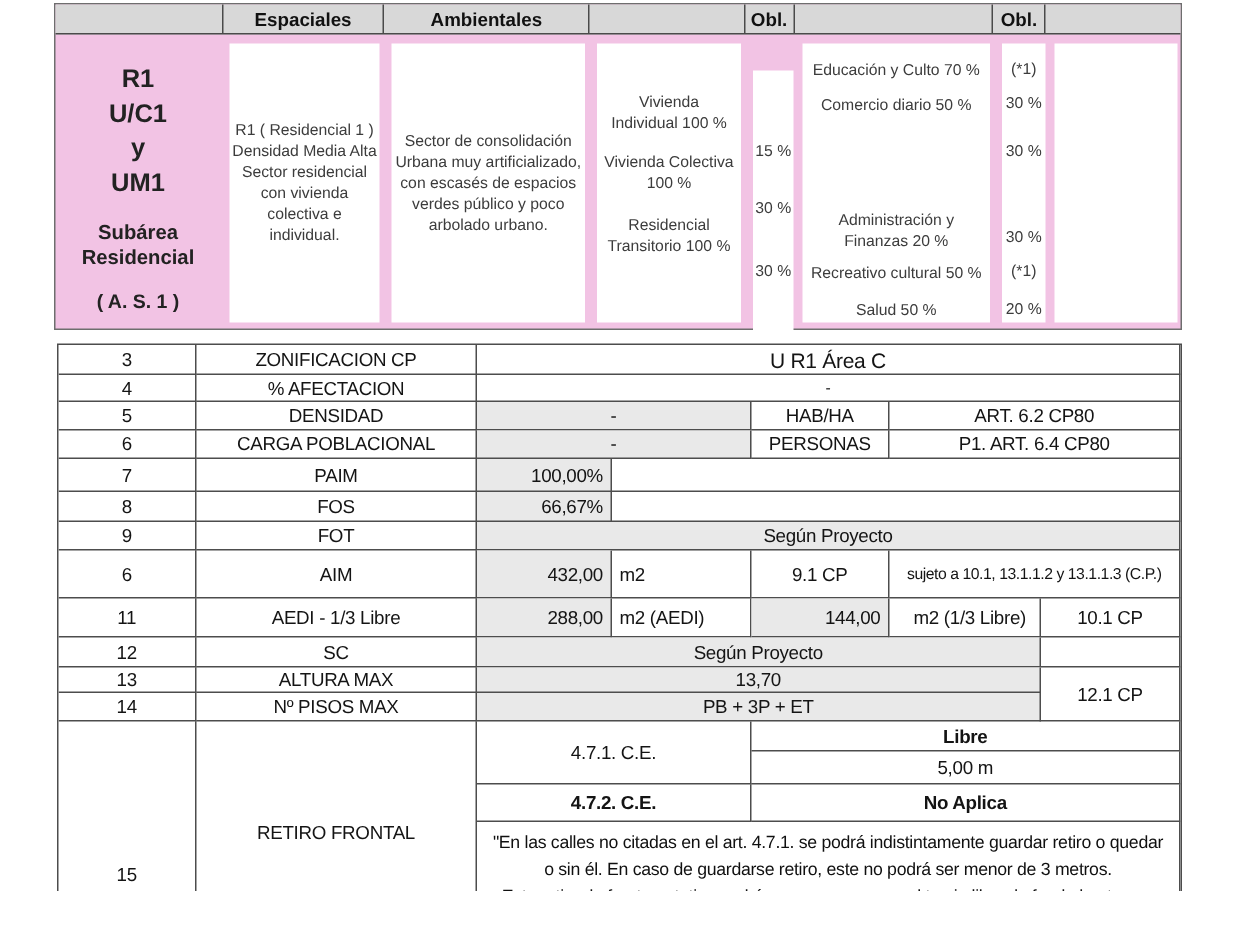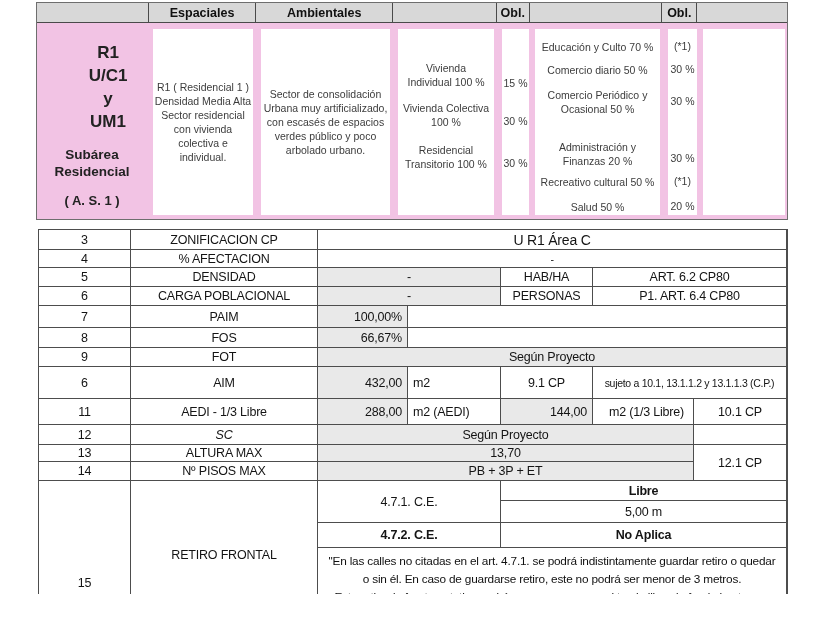--- a/index.html
+++ b/index.html
@@ -54,21 +54,21 @@
       <div class="hcell" style="width:137px;">Ambientales</div>
       <div class="hcell" style="width:104px;"></div>
       <div class="hcell" style="width:33px;">Obl.</div>
       <div class="hcell" style="width:133px;"></div>
       <div class="hcell" style="width:35px;">Obl.</div>
       <div class="hcell" style="width:90px;"></div>
     </div>
 
     <div id="topband">
 
-      <div class="zone" style="top:18px;font-size:17px;line-height:23px;white-space:pre-line;margin-left:16px;">R1
+      <div class="zone" style="top:18px;font-size:17px;line-height:23px;white-space:pre-line;">R1
 U/C1
 y
 UM1</div>
       <div class="zone" style="top:123px;font-size:13.5px;line-height:17px;white-space:pre-line;">Subárea
 Residencial</div>
       <div class="zone" style="top:170px;font-size:13px;">( A. S. 1 )</div>
 
       <div class="wcell desc" style="left:116px;width:100px;">R1 ( Residencial 1 )
 Densidad Media Alta
 Sector residencial
@@ -82,31 +82,29 @@
 arbolado urbano.</div>
 
       <div class="wcell" style="left:361px;width:96px;">
         <div class="useitem" style="top:32px;">Vivienda
 Individual 100 %</div>
         <div class="useitem" style="top:72px;">Vivienda Colectiva
 100 %</div>
         <div class="useitem" style="top:114px;">Residencial
 Transitorio  100 %</div>
       </div>
-      <div class="wcell" style="left:465px;width:27px;">
+      <div class="wcell" style="left:465px;width:27px;margin-top:18px;">
         <div class="oblval" style="top:48px;">15 %</div>
         <div class="oblval" style="top:86px;">30 %</div>
         <div class="oblval" style="top:128px;">30 %</div>
       </div>
 
       <div class="wcell" style="left:498px;width:125px;">
         <div class="useitem" style="top:11px;">Educación y Culto 70 %</div>
         <div class="useitem" style="top:34px;">Comercio diario 50 %</div>
-        <div class="useitem" style="top:59px;">Comercio Periódico y
-Ocasional 50 %</div>
         <div class="useitem" style="top:111px;">Administración  y
 Finanzas 20 %</div>
         <div class="useitem" style="top:146px;">Recreativo cultural  50 %</div>
         <div class="useitem" style="top:171px;">Salud 50 %</div>
       </div>
       <div class="wcell" style="left:631px;width:29px;">
         <div class="oblval" style="top:11px;">(*1)</div>
         <div class="oblval" style="top:34px;">30 %</div>
         <div class="oblval" style="top:66px;">30 %</div>
         <div class="oblval" style="top:123px;">30 %</div>
@@ -163,21 +161,21 @@
 
     <div class="cell" style="grid-row:9;grid-column:1;">11</div>
     <div class="cell" style="grid-row:9;grid-column:2;">AEDI - 1/3 Libre</div>
     <div class="cell gray rt" style="grid-row:9;grid-column:3;">288,00</div>
     <div class="cell lt" style="grid-row:9;grid-column:4;">m2 (AEDI)</div>
     <div class="cell gray rt" style="grid-row:9;grid-column:5;">144,00</div>
     <div class="cell lt" style="grid-row:9;grid-column:6;padding-left:16px;">m2 (1/3 Libre)</div>
     <div class="cell" style="grid-row:9;grid-column:7;">10.1 CP</div>
 
     <div class="cell" style="grid-row:10;grid-column:1;">12</div>
-    <div class="cell" style="grid-row:10;grid-column:2;font-style:italic;">SC</div>
+    <div class="cell" style="grid-row:10;grid-column:2;">SC</div>
     <div class="cell gray" style="grid-row:10;grid-column:3/span 4;">Según Proyecto</div>
     <div class="cell" style="grid-row:10;grid-column:7;"></div>
 
     <div class="cell" style="grid-row:11;grid-column:1;">13</div>
     <div class="cell" style="grid-row:11;grid-column:2;">ALTURA MAX</div>
     <div class="cell gray" style="grid-row:11;grid-column:3/span 4;">13,70</div>
     <div class="cell" style="grid-row:11/span 2;grid-column:7;">12.1 CP</div>
 
     <div class="cell" style="grid-row:12;grid-column:1;">14</div>
     <div class="cell" style="grid-row:12;grid-column:2;">Nº PISOS MAX</div>

